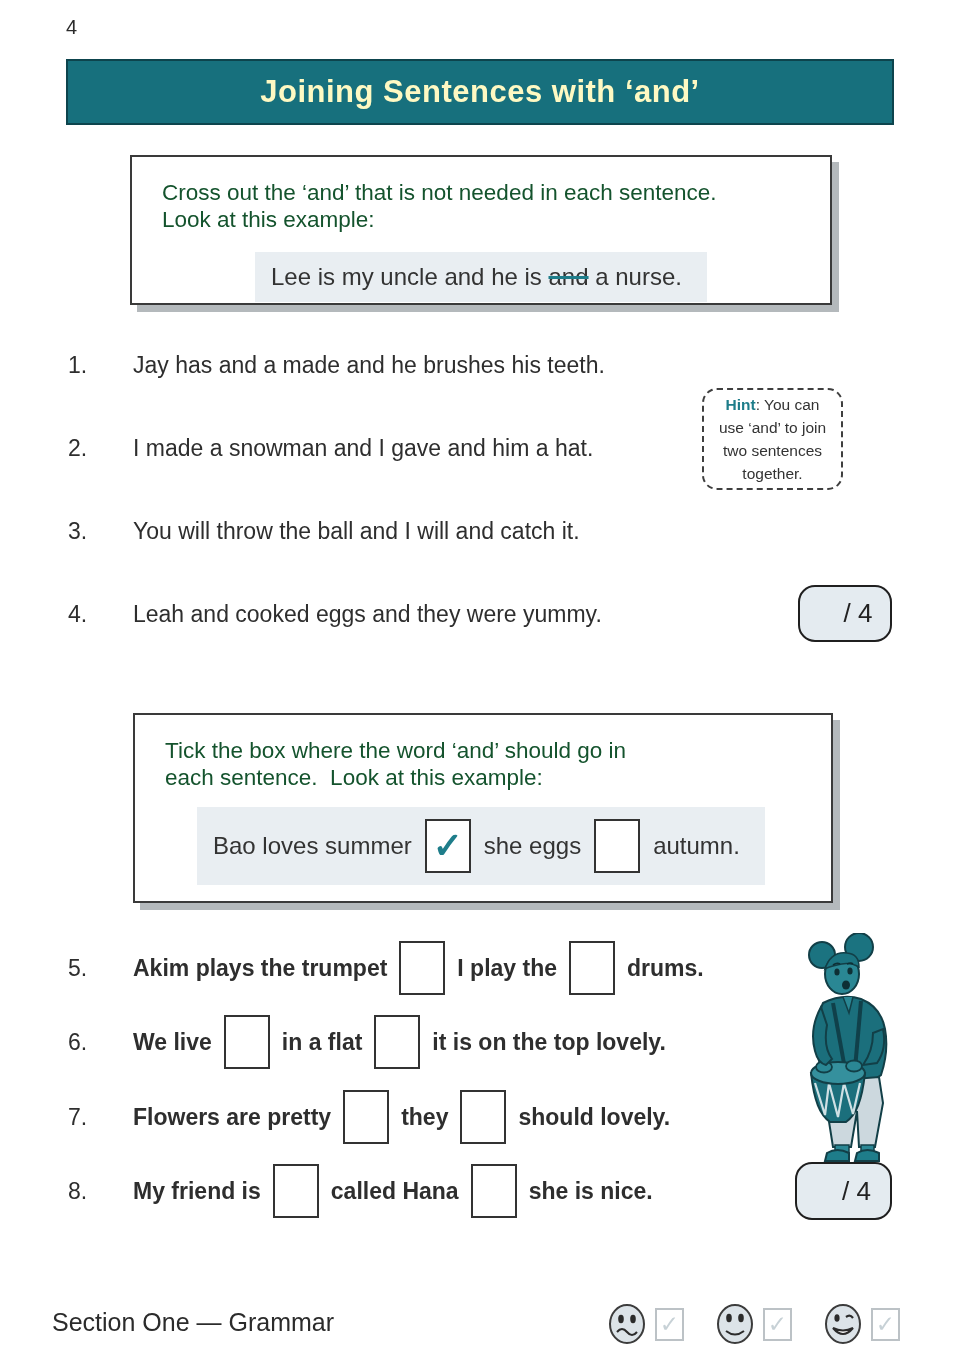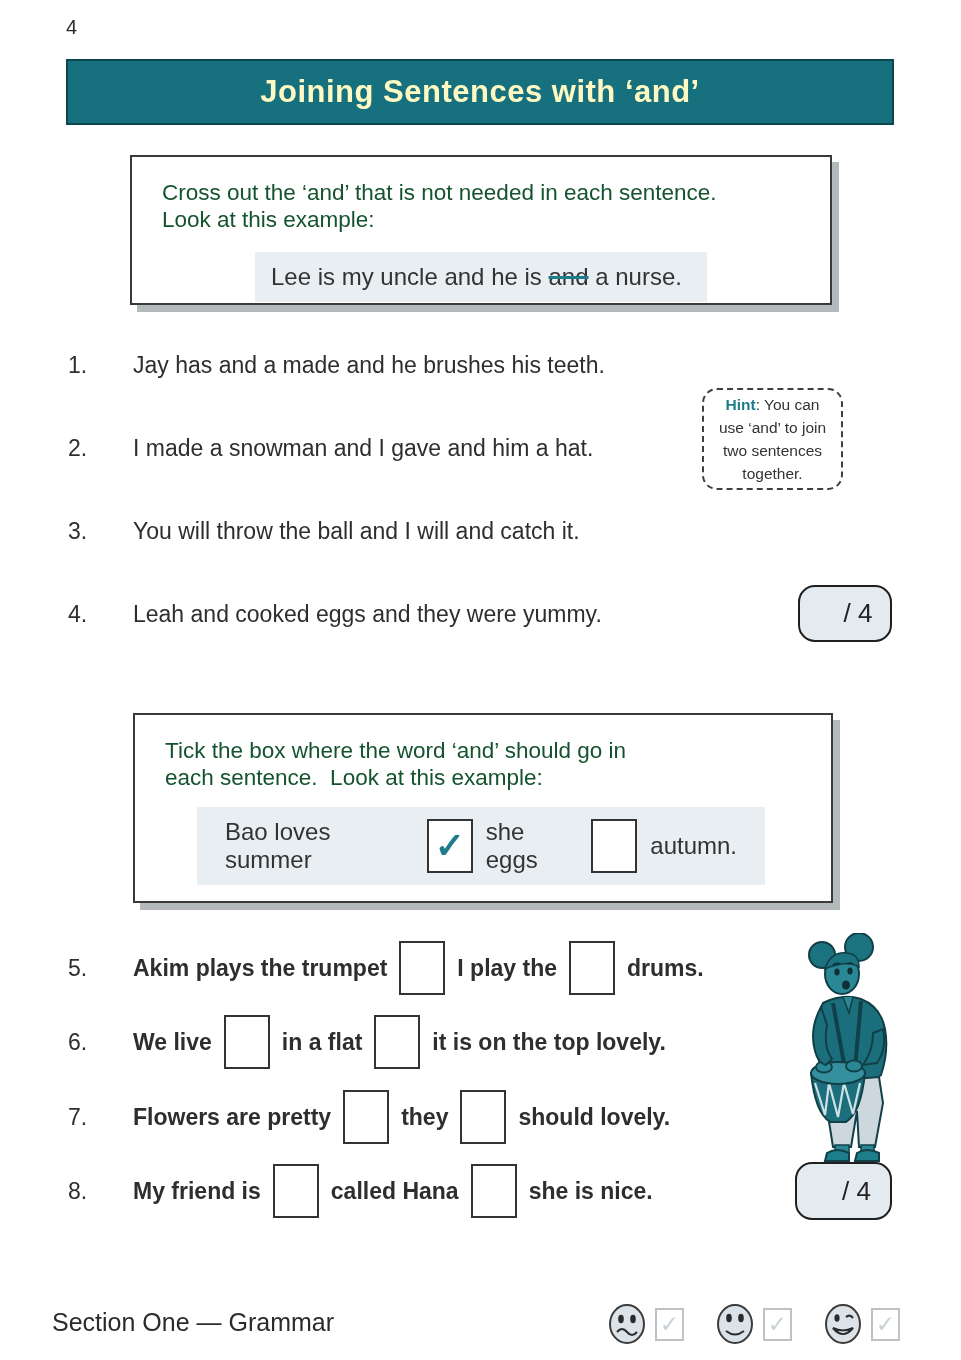--- a/index.html
+++ b/index.html
@@ -29,21 +29,21 @@
 
   .example-strip1 {
     margin-top:18px; margin-left:93px; width:452px;
     background:#e9eef2; padding:11px 16px; font-size:24px; color:#333;
   }
   .struck { text-decoration:line-through; text-decoration-color:#1e7d8a; text-decoration-thickness:3px; }
 
   .example-strip2 {
     margin-top:15px; margin-left:32px; width:568px; height:78px;
     background:#e9eef2; display:flex; align-items:center; gap:13px;
-    font-size:24px; color:#333; padding:0 28px;
+    font-size:24px; color:#333; padding:0 16px;
   }
   .tick-box {
     display:inline-block; width:46px; height:54px; flex:0 0 auto;
     background:#ffffff; border:2.5px solid #333;
   }
   .tick-box.checked { display:flex; align-items:center; justify-content:center; }
   .tick-box.checked .check-glyph { color:#1e7d8a; font-size:36px; font-weight:bold; line-height:1; }
 
   .q-row { position:absolute; left:68px; display:flex; align-items:center; font-size:23px; color:#2e2e2e; }
   .q-num { width:65px; flex:0 0 auto; }

